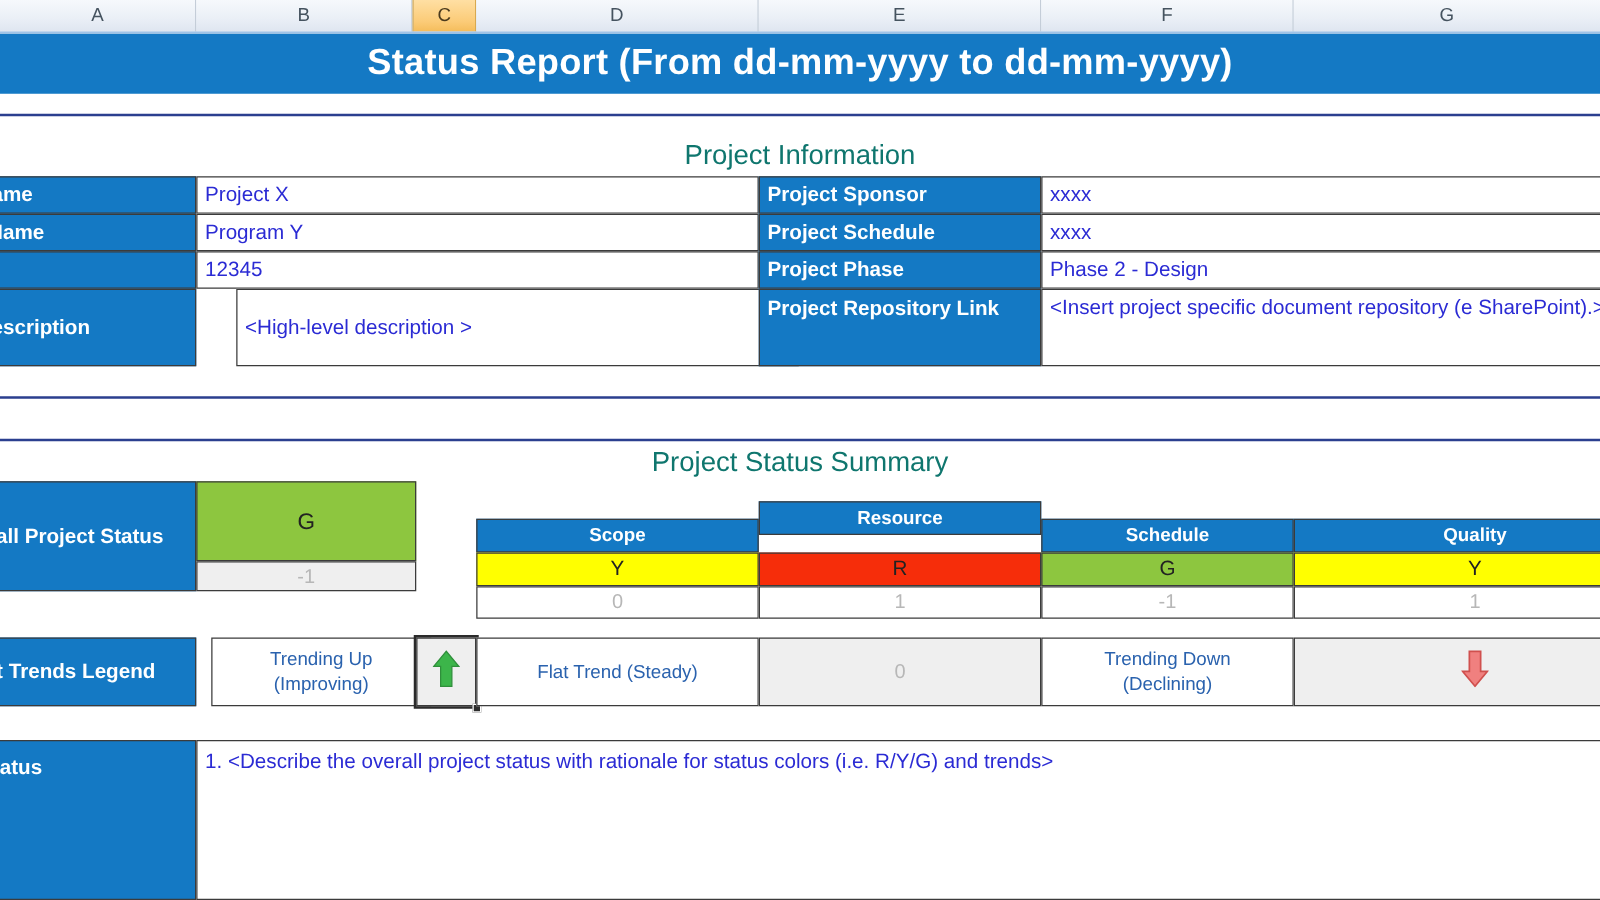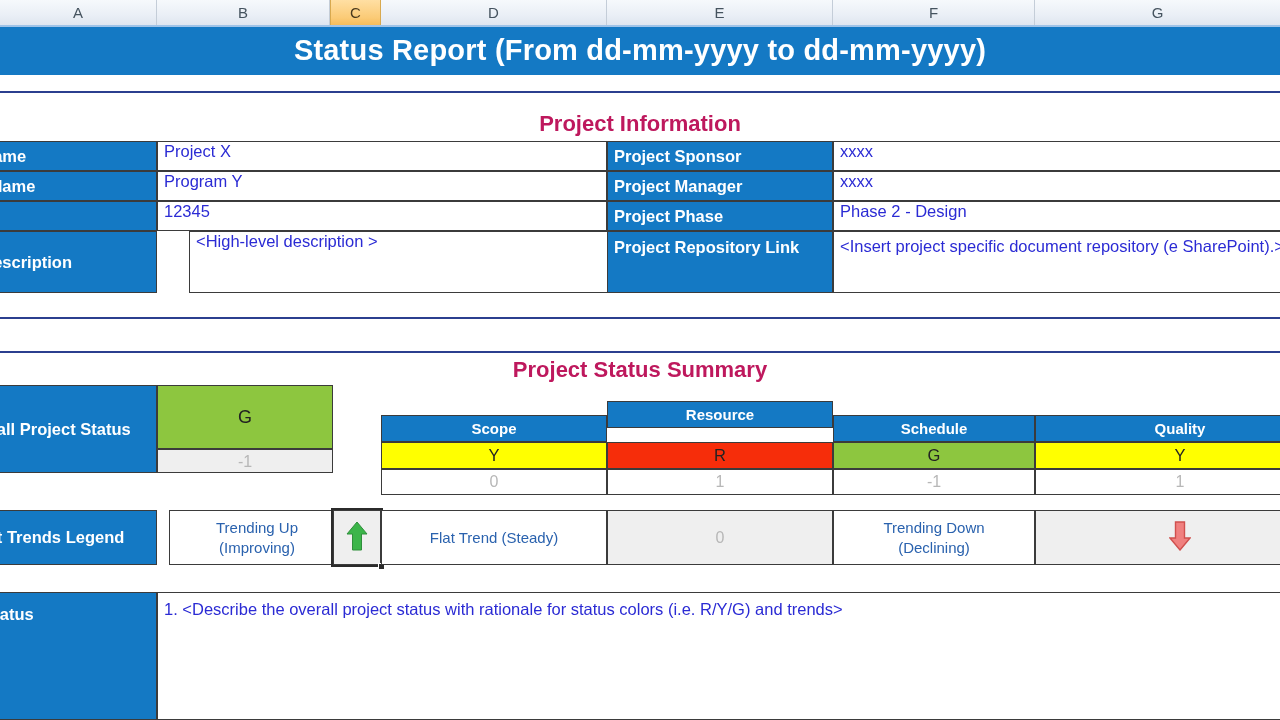--- a/index.html
+++ b/index.html
@@ -62,23 +62,23 @@
     color: #ffffff;
     font-size: 29px;
     font-weight: bold;
     text-align: center;
     line-height: 46px;
     letter-spacing: 0.2px;
   }
 
   
   .section-heading {
-    color: #be185d;
+    color: #0f766e;
     font-size: 22px;
-    font-weight: bold;
+    font-weight: normal;
     text-align: center;
     line-height: 30px;
   }
 
   
   .lbl {
     background: #1479c4;
     color: #ffffff;
     font-size: 16.5px;
     font-weight: bold;
@@ -95,21 +95,21 @@
   .lbl.top { align-items: flex-start; padding-top: 2px; }
 
   
   .val {
     background: #ffffff;
     color: #2b2bd4;
     font-size: 16.5px;
     border: 1px solid #3b3b3b;
     padding-left: 6px;
     display: flex;
-    align-items: flex-start;
+    align-items: center;
     overflow: hidden;
     white-space: nowrap;
   }
   .val.wrap {
     white-space: normal;
     align-items: flex-start;
     padding-top: 3px;
     line-height: 22px;
   }
 
@@ -270,21 +270,21 @@
     </div>
 
   <div class="abs lbl" style="left:607px;top:114px;width:226px;height:30px;">
     <span>Project Sponsor</span>
     </div>
   <div class="abs val" style="left:833px;top:114px;width:500px;height:30px;">
     <span>xxxx</span>
     </div>
 
   <div class="abs lbl" style="left:607px;top:144px;width:226px;height:30px;">
-    <span>Project Manager</span>
+    <span>Project Schedule</span>
     </div>
   <div class="abs val" style="left:833px;top:144px;width:500px;height:30px;">
     <span>xxxx</span>
     </div>
 
   <div class="abs lbl" style="left:607px;top:174px;width:226px;height:30px;">
     <span>Project Phase</span>
     </div>
   <div class="abs val" style="left:833px;top:174px;width:500px;height:30px;">
     <span>Phase 2 - Design</span>

